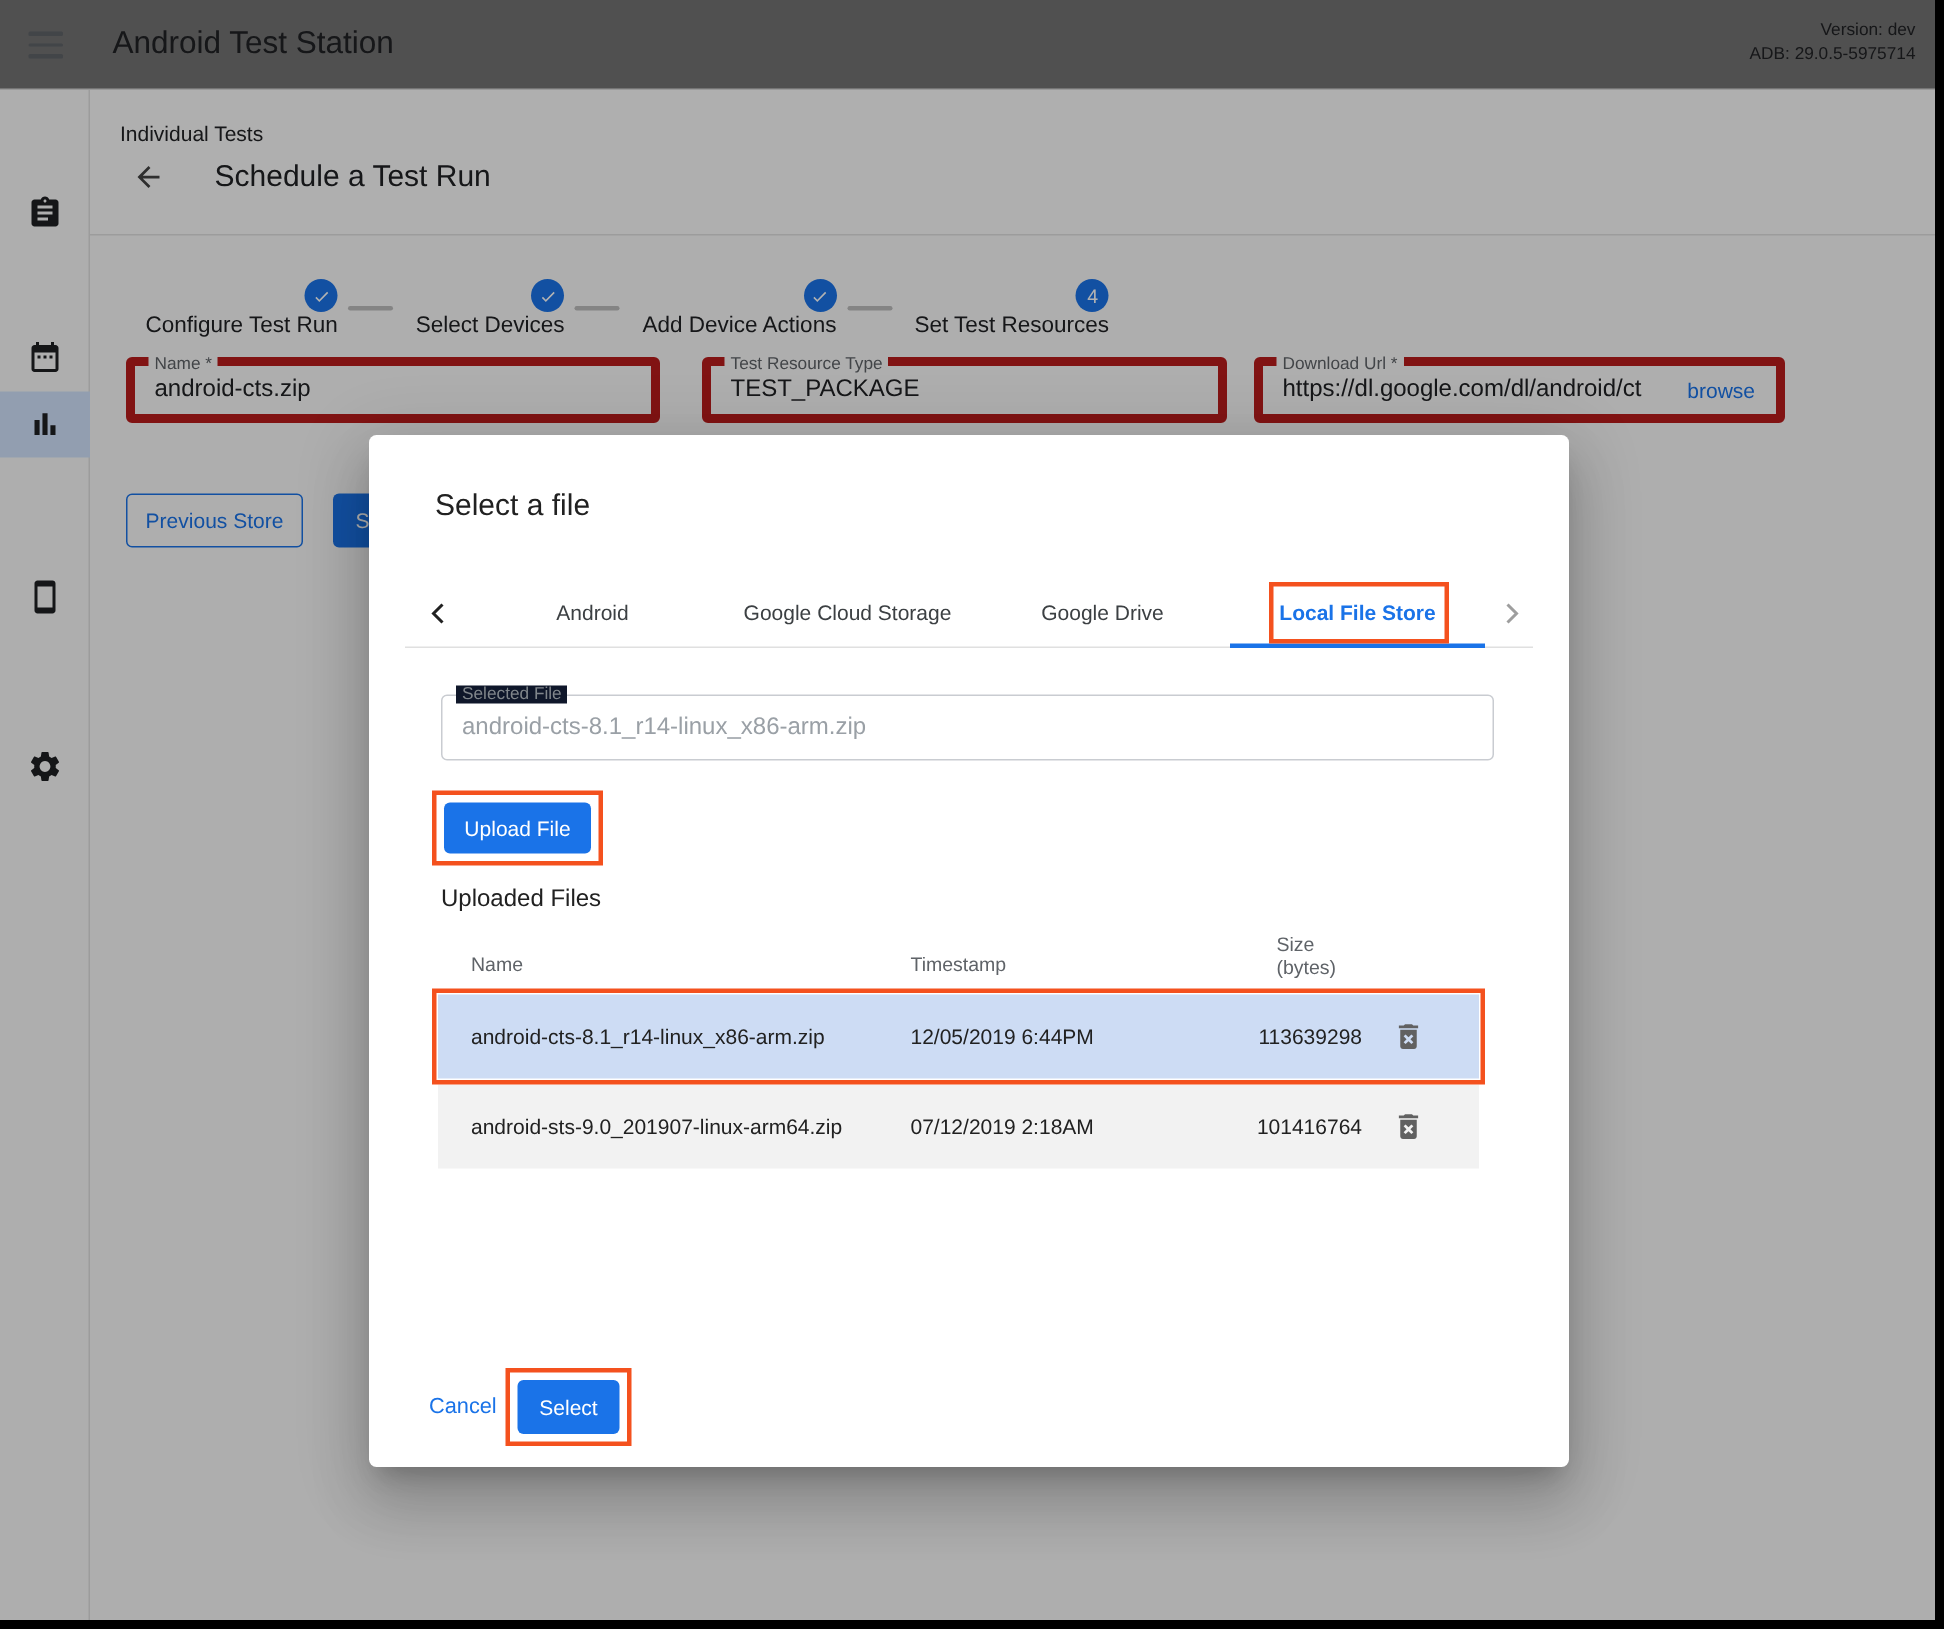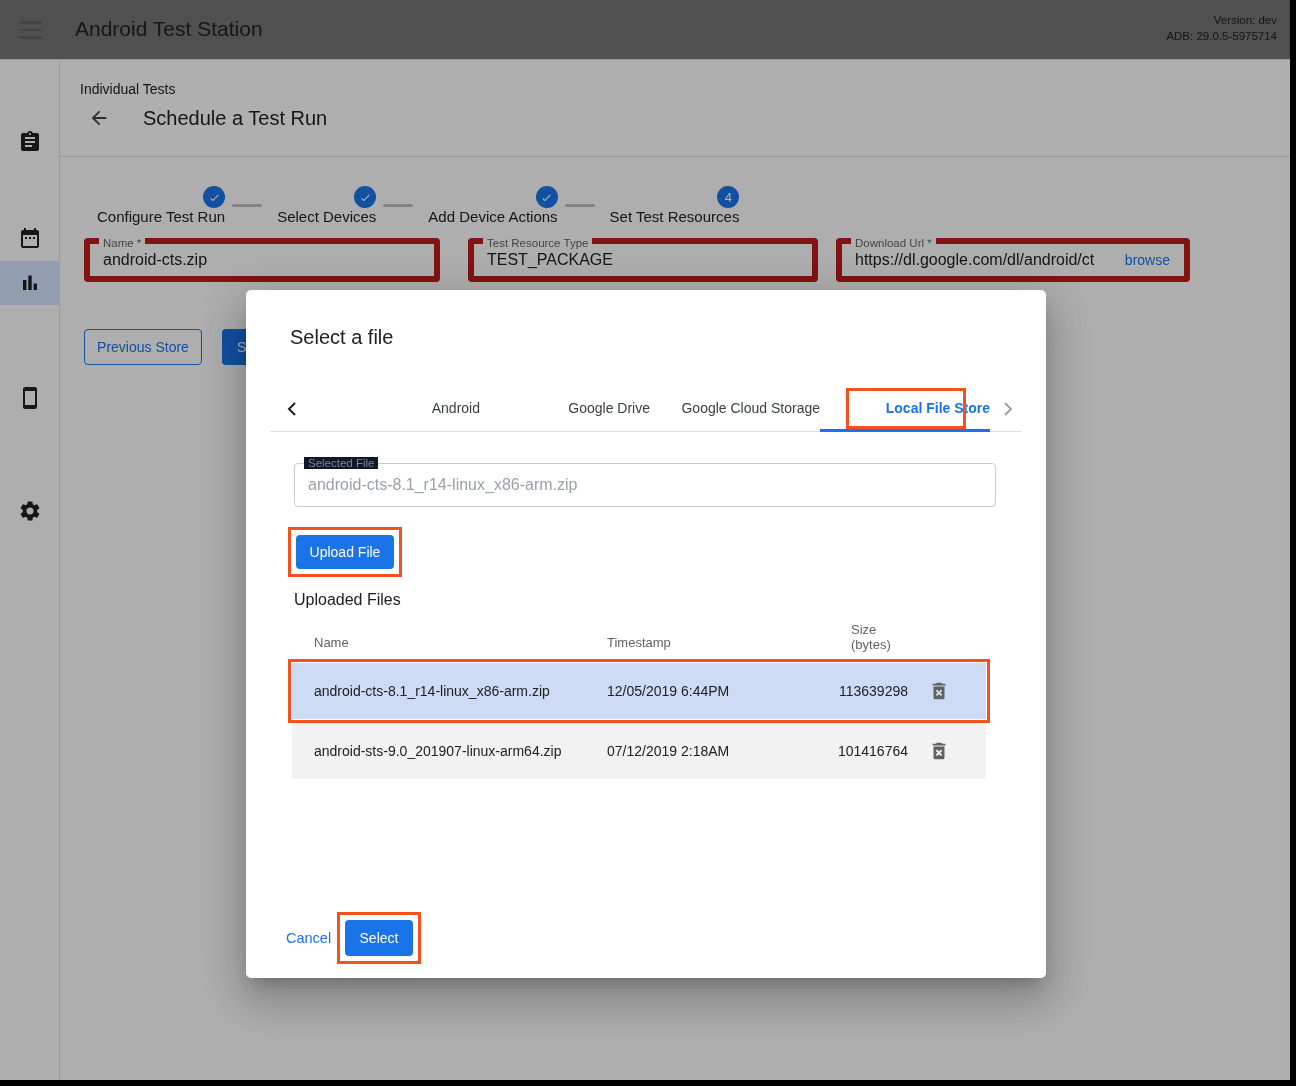--- a/index.html
+++ b/index.html
@@ -60,21 +60,21 @@
     background:#fff; border-radius:5px; z-index:10;
     box-shadow:0 11px 15px -7px rgba(0,0,0,.2), 0 24px 38px 3px rgba(0,0,0,.14), 0 9px 46px 8px rgba(0,0,0,.12); }
   .dlg-title { position:absolute; left:44px; top:36px; font-size:20px; color:#212121; }
   .tabbar { position:absolute; left:24px; top:95px; width:752px; height:47px;
     border-bottom:1px solid #e0e0e0; }
   .tab-chevron { position:absolute; top:12px; width:24px; height:24px; cursor:pointer; }
   .tab-chevron svg { width:24px; height:24px; fill:none; stroke-width:2px; }
   .tab-prev { left:10px; } .tab-prev svg { stroke:#212121; }
   .tab-next { right:2px; } .tab-next svg { stroke:#9e9e9e; }
   .tabs { position:absolute; left:40px; top:0; width:680px; height:46px; display:flex; }
-  .tab { flex:1 1 0; display:flex; align-items:center; justify-content:flex-end;
+  .tab { flex:1 1 0; display:flex; align-items:center; justify-content:center;
     font-size:14px; color:#3c4043; cursor:pointer; position:relative; white-space:nowrap; }
   .tab.active { color:#1a73e8; font-weight:bold; }
   .tab.active .tab-underline { position:absolute; left:0; right:0; bottom:-1px; height:3px; background:#1a73e8; }
   .sel-field { position:absolute; left:48px; top:173px; width:702px; height:44px;
     border:1px solid #c9ccd1; border-radius:4px; }
   .sel-field .flabel { background:#0f172a; color:#80868b; }
   .sel-field .fvalue { color:#9aa0a6; }
   .upload-btn { position:absolute; left:50px; top:245px; width:98px; height:34px;
     background:#1a73e8; border:none; border-radius:4px; color:#fff; font-size:14px;
     font-family:inherit; cursor:pointer; }
@@ -228,24 +228,24 @@
       <div class="tab-chevron tab-prev">
         <svg viewBox="0 0 24 24">
             <path d="M15 18l-6-6 6-6"></path>
           </svg>
       </div>
       <div class="tabs">
         <div class="tab">
           <span>Android</span>
         </div>
         <div class="tab">
-          <span>Google Drive</span>
+          <span>Google Cloud Storage</span>
         </div>
         <div class="tab">
-          <span>Google Cloud Storage</span>
+          <span>Google Drive</span>
         </div>
         <div class="tab active">
           <span>Local File Store</span>
           <span class="tab-underline"></span>
         </div>
       </div>
       <div class="tab-chevron tab-next">
         <svg viewBox="0 0 24 24">
             <path d="M9 6l6 6-6 6"></path>
           </svg>

